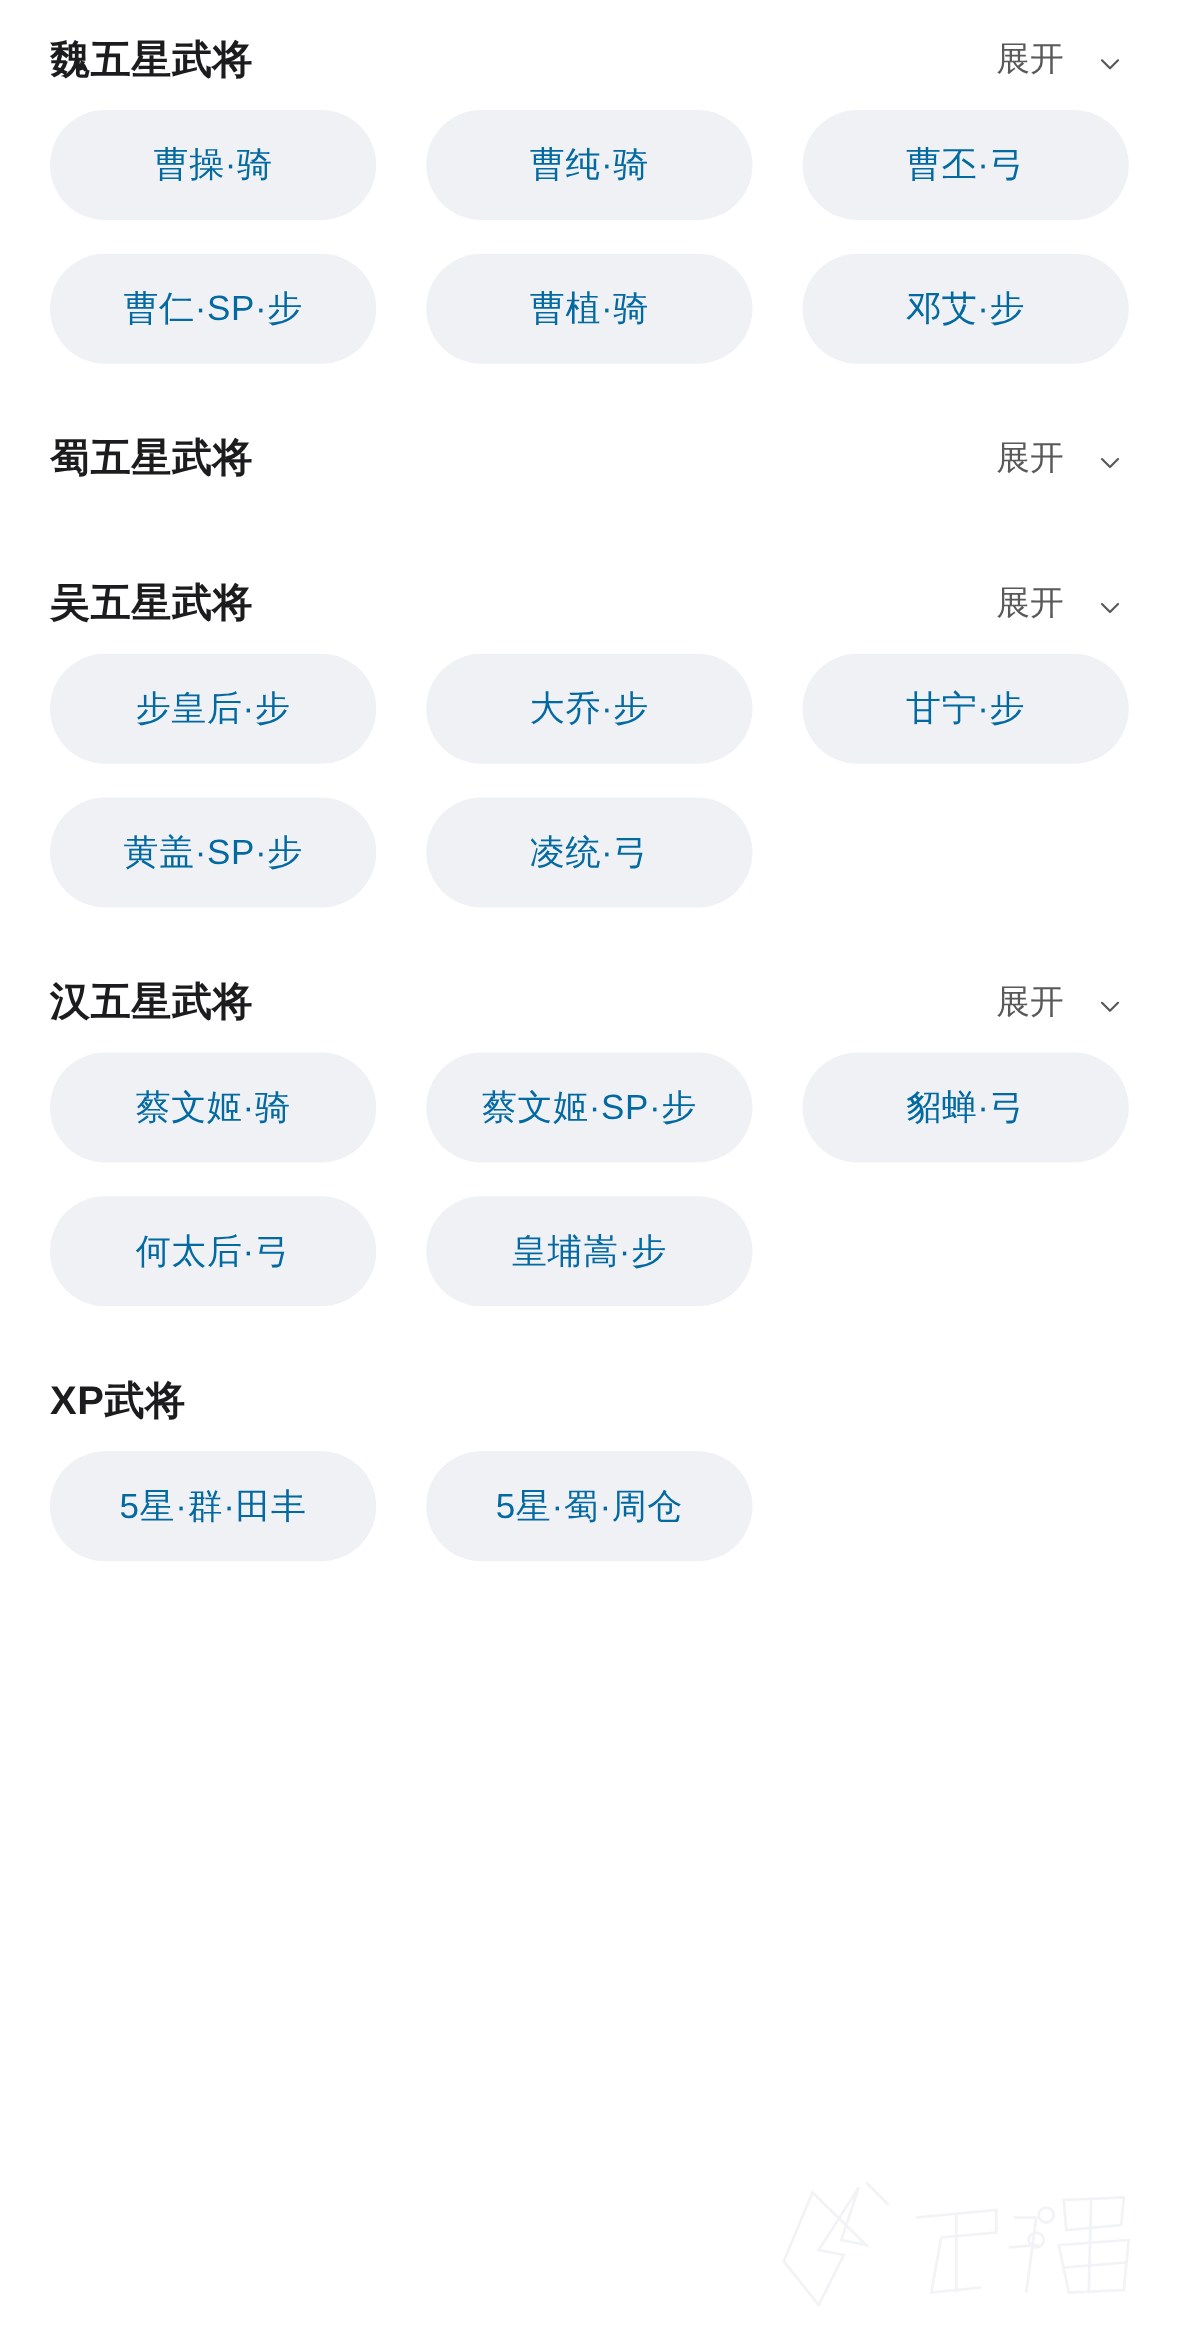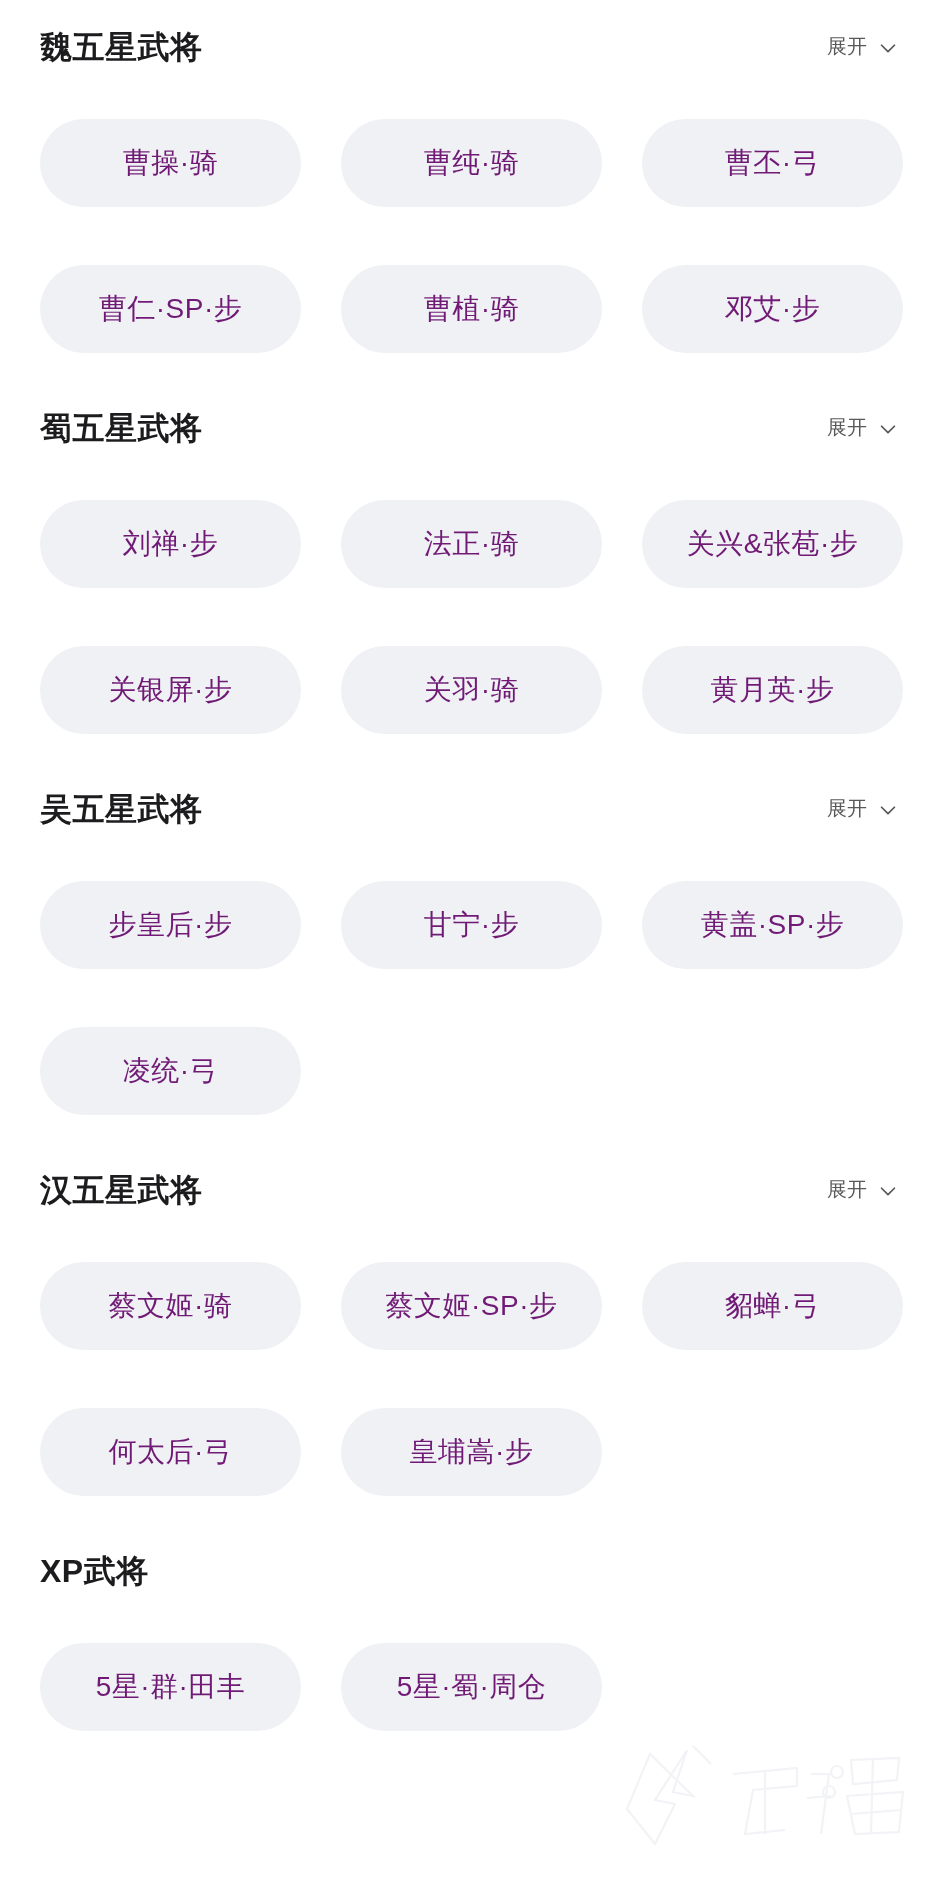--- a/index.html
+++ b/index.html
@@ -40,23 +40,23 @@
     font-size: 32px;
     font-weight: bold;
     color: #1c1c1e;
     letter-spacing: 0.5px;
     line-height: 1;
     white-space: nowrap;
   }
 
   .expand-link {
     display: flex;
-    align-items: flex-start;
-    gap: 10px;
-    font-size: 20px;
+    align-items: flex-end;
+    gap: 26px;
+    font-size: 27px;
     color: #595959;
     line-height: 1;
     white-space: nowrap;
     padding-right: 4px;
   }
 
   .chevron {
     display: inline-block;
     width: 22px;
     height: 22px;
@@ -73,27 +73,26 @@
   }
 
   .chip {
     height: 88px;
     border-radius: 44px;
     background: #eff1f5;
     display: flex;
     align-items: center;
     justify-content: center;
     font-size: 28px;
-    color: #701a75;
+    color: #0369a1;
     letter-spacing: 0.5px;
     white-space: nowrap;
     overflow: hidden;
     box-sizing: border-box;
     padding: 0 8px;
-    margin-top: 31px;
   }
 
   .section-gap {
     height: 28px;
   }
 
   
   .watermark {
     position: absolute;
     right: 28px;
@@ -137,44 +136,37 @@
           <div class="section-title">蜀五星武将</div>
           <div class="expand-link">
             <span>展开</span>
             <span class="chevron">
               <svg viewBox="0 0 24 24" width="22" height="22" aria-hidden="true">
                 <path d="M5 9 L12 16 L19 9" fill="none" stroke="currentColor" stroke-width="1.9" stroke-linecap="round" stroke-linejoin="round"></path>
               </svg>
             </span>
           </div>
         </div>
-        <div class="chip-grid">
-          <div class="chip">刘禅·步</div>
-          <div class="chip">法正·骑</div>
-          <div class="chip">关兴&amp;张苞·步</div>
-          <div class="chip">关银屏·步</div>
-          <div class="chip">关羽·骑</div>
-          <div class="chip">黄月英·步</div>
-        </div>
         <div class="section-gap"></div>
       </div>
       <div class="section">
         <div class="section-header">
           <div class="section-title">吴五星武将</div>
           <div class="expand-link">
             <span>展开</span>
             <span class="chevron">
               <svg viewBox="0 0 24 24" width="22" height="22" aria-hidden="true">
                 <path d="M5 9 L12 16 L19 9" fill="none" stroke="currentColor" stroke-width="1.9" stroke-linecap="round" stroke-linejoin="round"></path>
               </svg>
             </span>
           </div>
         </div>
         <div class="chip-grid">
           <div class="chip">步皇后·步</div>
+          <div class="chip">大乔·步</div>
           <div class="chip">甘宁·步</div>
           <div class="chip">黄盖·SP·步</div>
           <div class="chip">凌统·弓</div>
         </div>
         <div class="section-gap"></div>
       </div>
       <div class="section">
         <div class="section-header">
           <div class="section-title">汉五星武将</div>
           <div class="expand-link">

